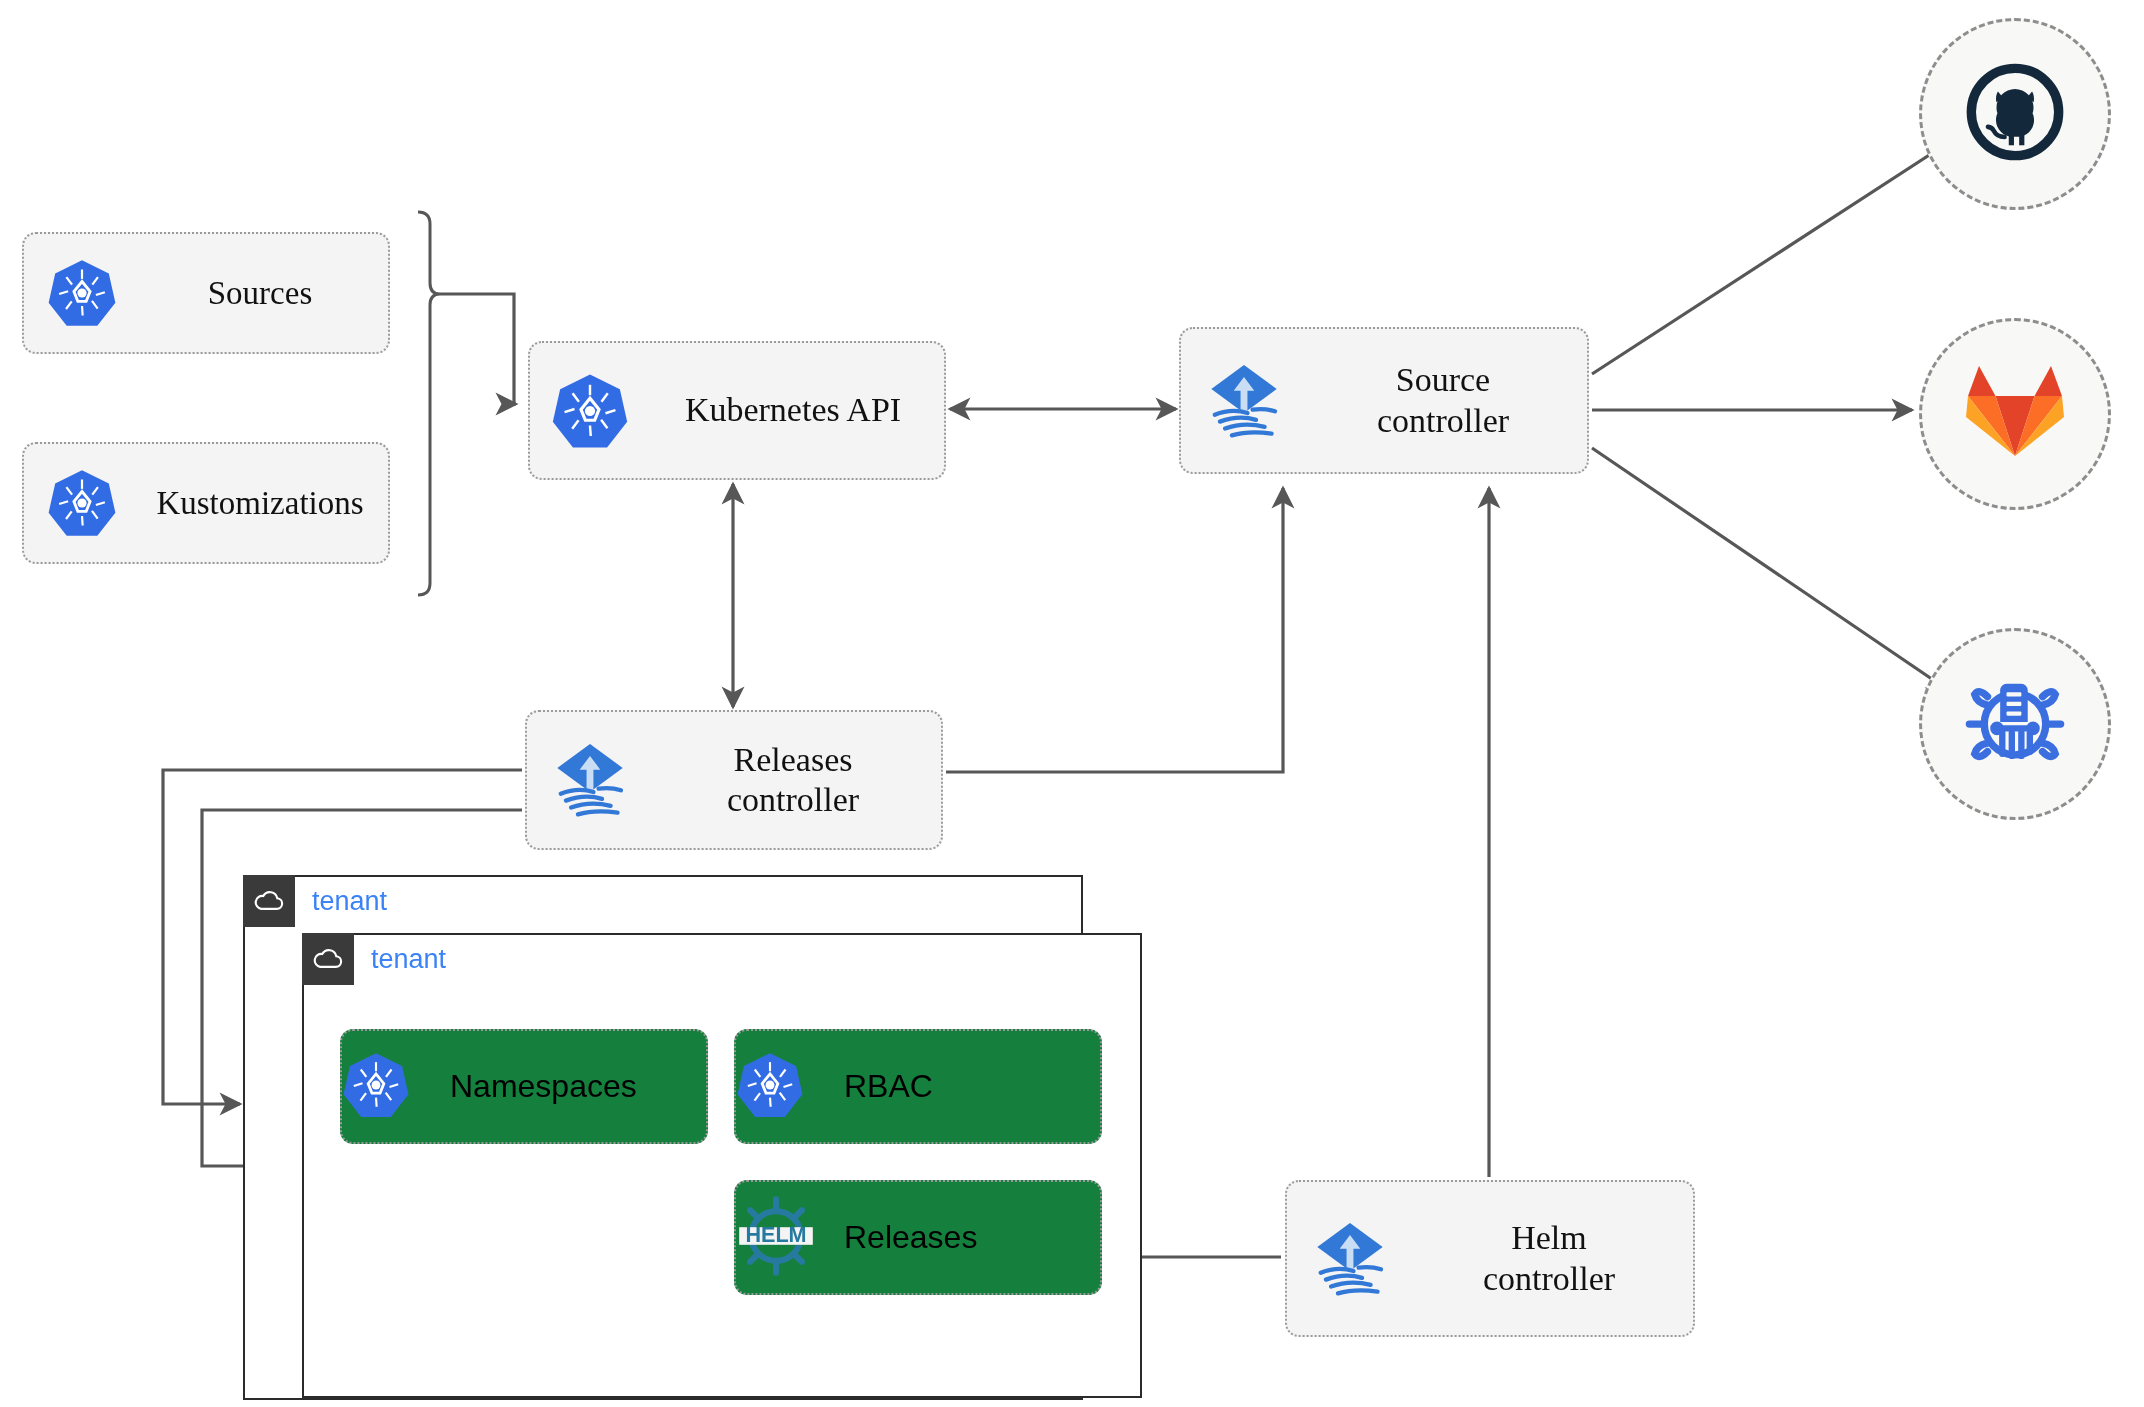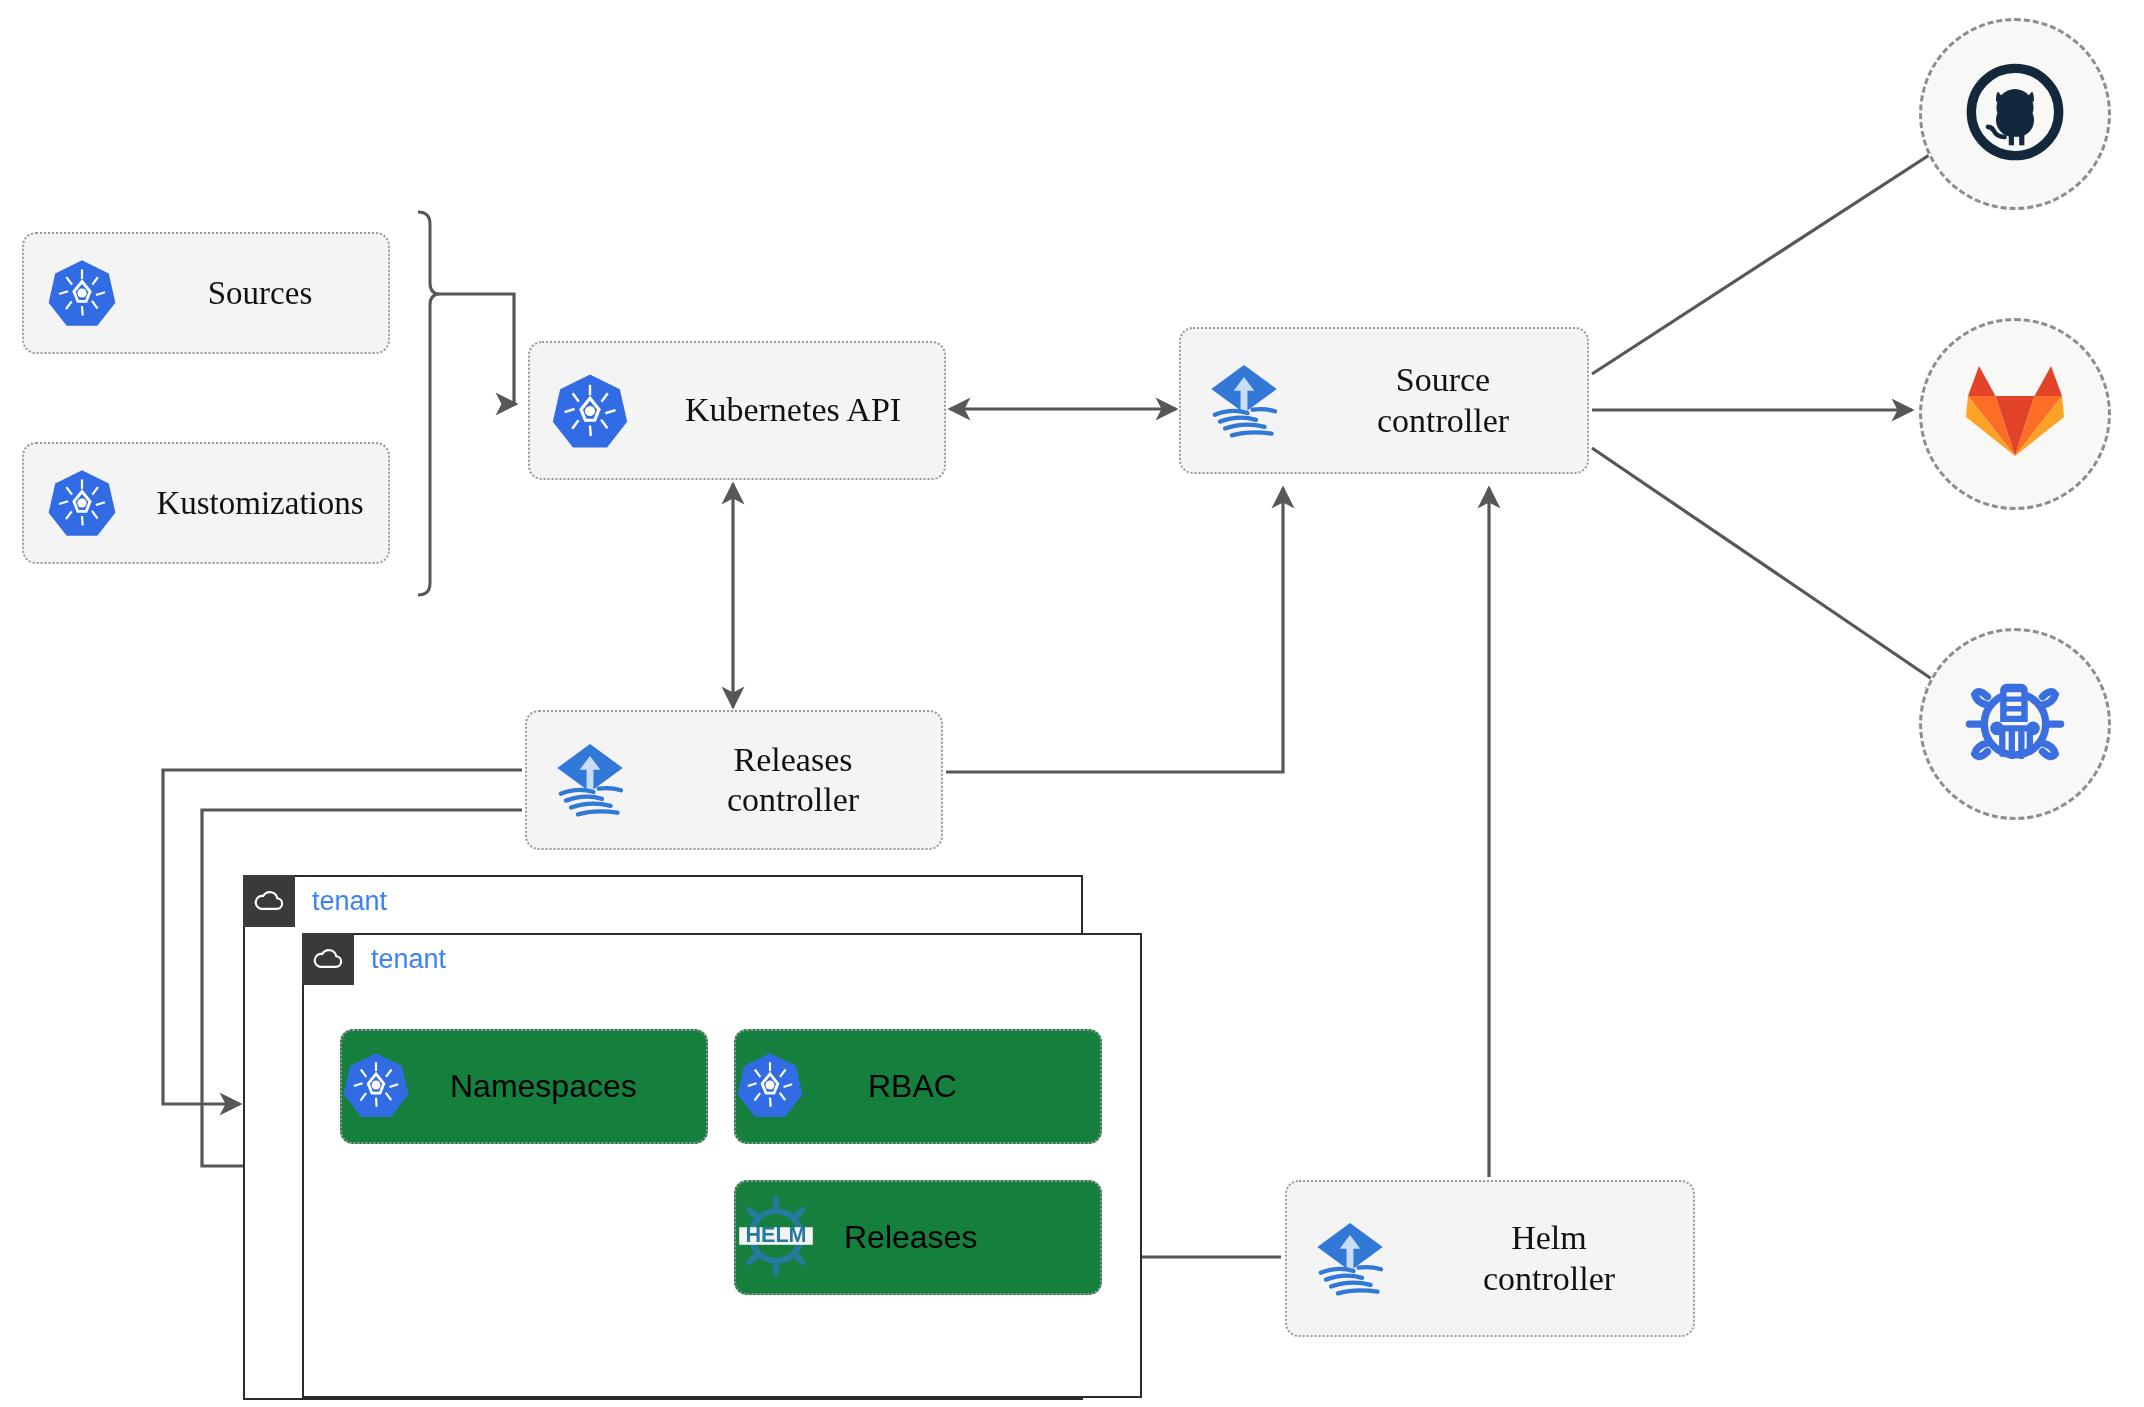--- a/index.html
+++ b/index.html
@@ -336,21 +336,21 @@
             <path d="M18.2 47.2l-1.6-1.2 5.2-7 1.6 1.2z"></path>
           <path d="M11.4 33.9l-.6-1.9 8.2-2.6.6 1.9z"></path>
             <path d="M16.9 18l1.6-1.2 5.2 7-1.6 1.2z"></path>
           <path d="M32 21.5l7.4 9.2-3.6 8.9h-7.6l-3.6-8.9z" fill="none" stroke="#ffffff" stroke-width="2.6"></path>
         </g>
       </svg>
     </span>
     <span class="node-label">Namespaces</span>
   </div>
 
-  <div class="tile" style="left:734px; top:1029px;gap:24px;">
+  <div class="tile" style="left:734px; top:1029px;">
     <span class="icon-slot" style="width:108px;">
       <svg width="68" height="68" viewBox="0 0 64 64" xmlns="http://www.w3.org/2000/svg">
         <polygon points="32,2 56.5,14.2 62.5,40.8 46,62 18,62 1.5,40.8 7.5,14.2" fill="#326ce5"></polygon>
         <g fill="#ffffff">
           <circle cx="32" cy="32" r="4.2"></circle>
           <path d="M31 10.5h2v8.6h-2z"></path>
             <path d="M45.8 16.8l1.6 1.2-5.2 7-1.6-1.2z"></path>
           <path d="M52.6 30.3l.6 1.9-8.2 2.6-.6-1.9z"></path>
             <path d="M47.1 45.6l-1.6 1.2-5.2-7 1.6-1.2z"></path>
           <path d="M33.6 52.5h-2l-.6-8.6 2-.1z"></path>

